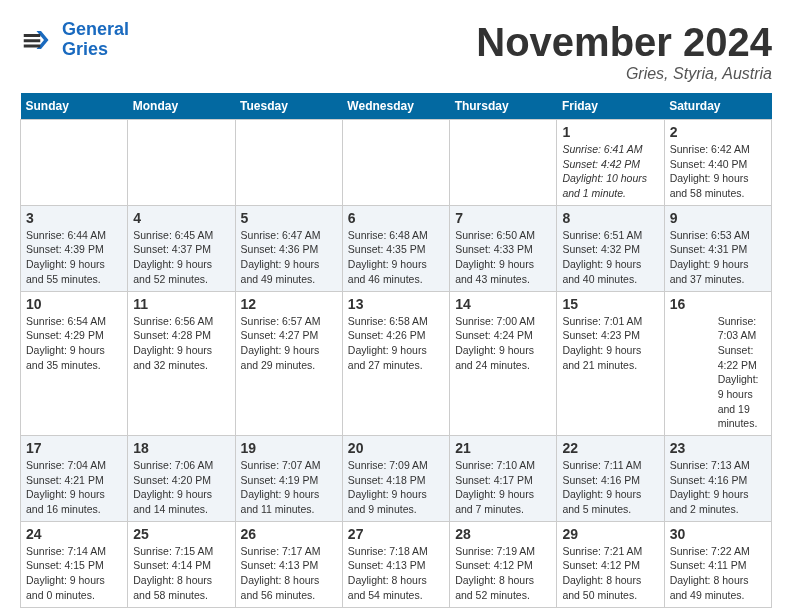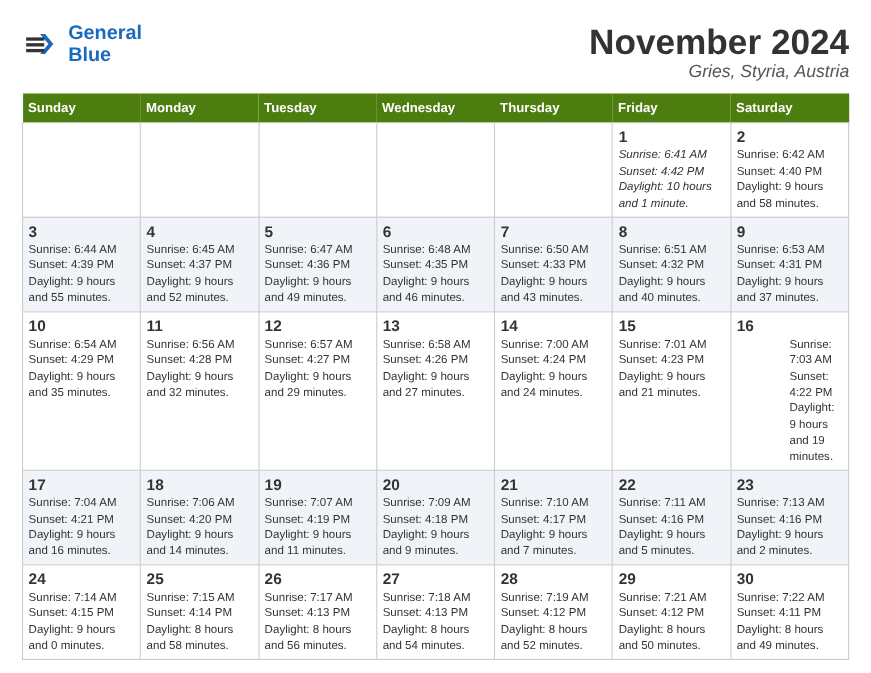--- a/index.html
+++ b/index.html
@@ -31,37 +31,37 @@
       color: #1a6abf;
     }
     .logo-icon {
       width: 30px;
       height: 30px;
     }
     .title-block {
       text-align: right;
     }
     .title-block h1 {
-      font-size: 32px;
+      font-size: 40px;
       font-weight: bold;
       color: #333;
     }
     .title-block h2 {
       font-size: 16px;
       font-weight: normal;
       color: #555;
       font-style: italic;
     }
     table {
       width: 100%;
       border-collapse: collapse;
       font-size: 11px;
     }
     thead tr th {
-      background-color: #4d7c0f;
+      background-color: #0369a1;
       color: #fff;
       padding: 6px 5px;
       text-align: left;
       font-size: 12px;
       font-weight: bold;
     }
     tbody tr td {
       border: 1px solid #ccc;
       padding: 4px 5px;
       vertical-align: top;
@@ -99,21 +99,21 @@
       <polygon points="28,8 38,20 28,32 22,32 32,20 22,8" fill="#1a6abf"></polygon>
       <rect x="5" y="12" width="22" height="4" fill="#333"></rect>
       <rect x="5" y="19" width="22" height="4" fill="#333"></rect>
       <rect x="5" y="26" width="22" height="4" fill="#333"></rect>
     </svg>
     <div>
       <div class="logo-text">
         <span>General</span>
       </div>
       <div class="logo-text">
-        <span style="color:#1a6abf;">Blue</span>
+        <span style="color:#1a6abf;">Gries</span>
       </div>
     </div>
   </div>
   <div class="title-block">
     <h1>November 2024</h1>
     <h2>Gries, Styria, Austria</h2>
   </div>
 </div>
 
 <table>

